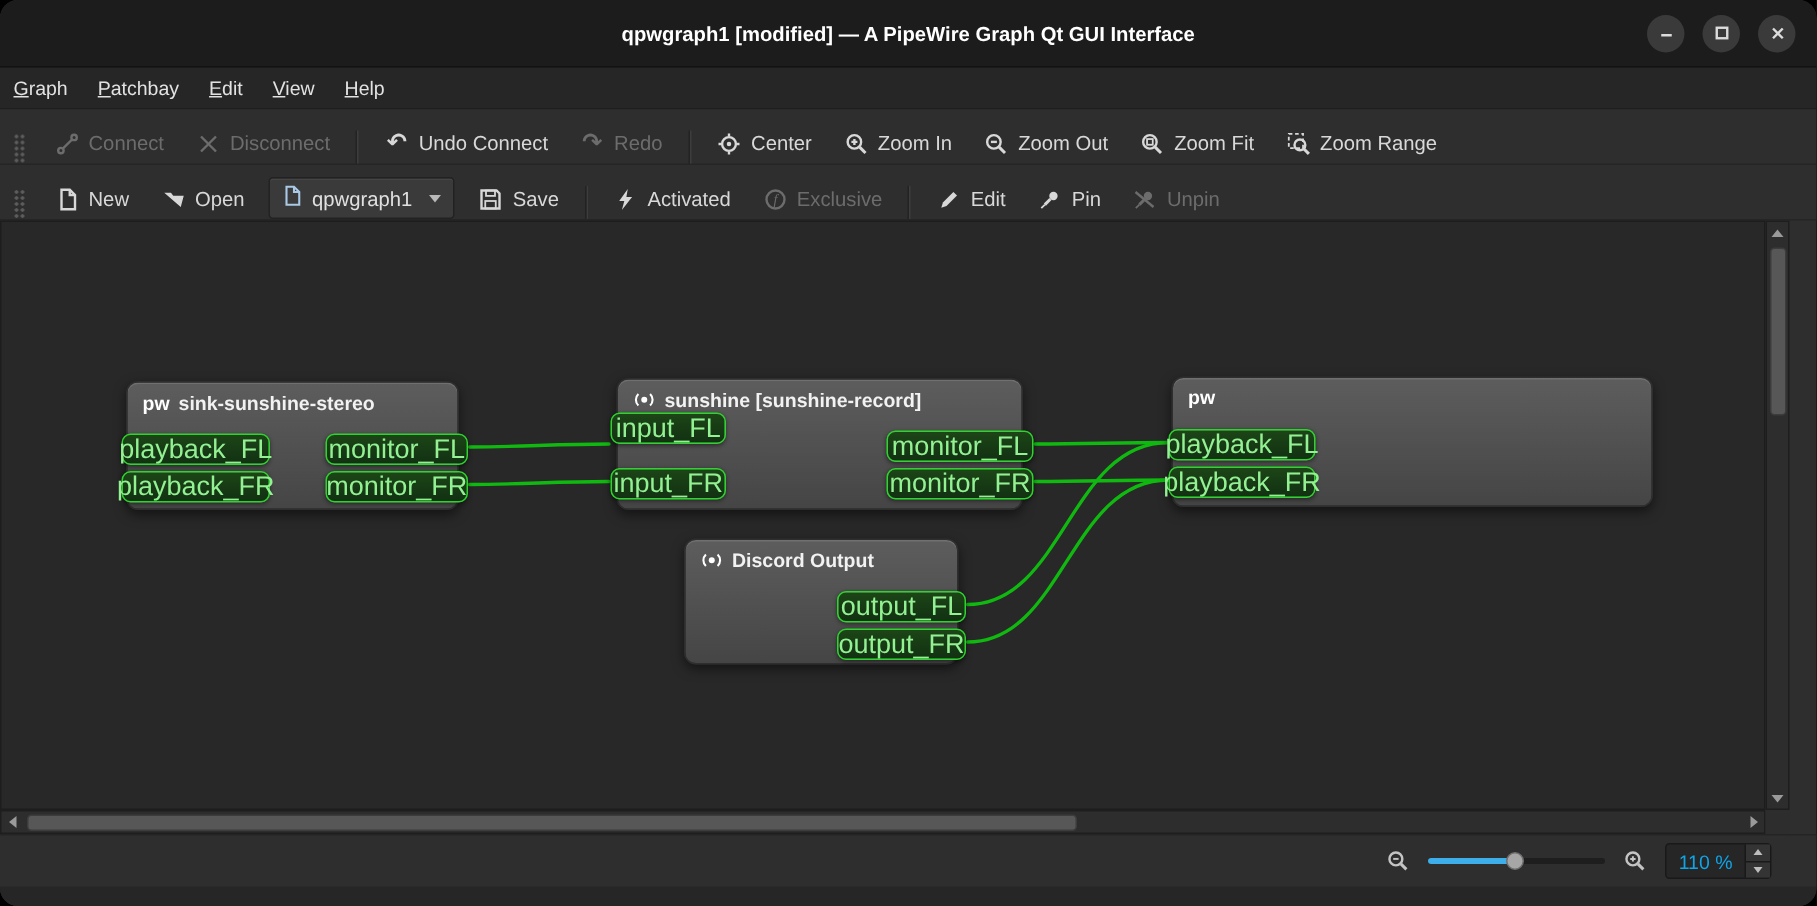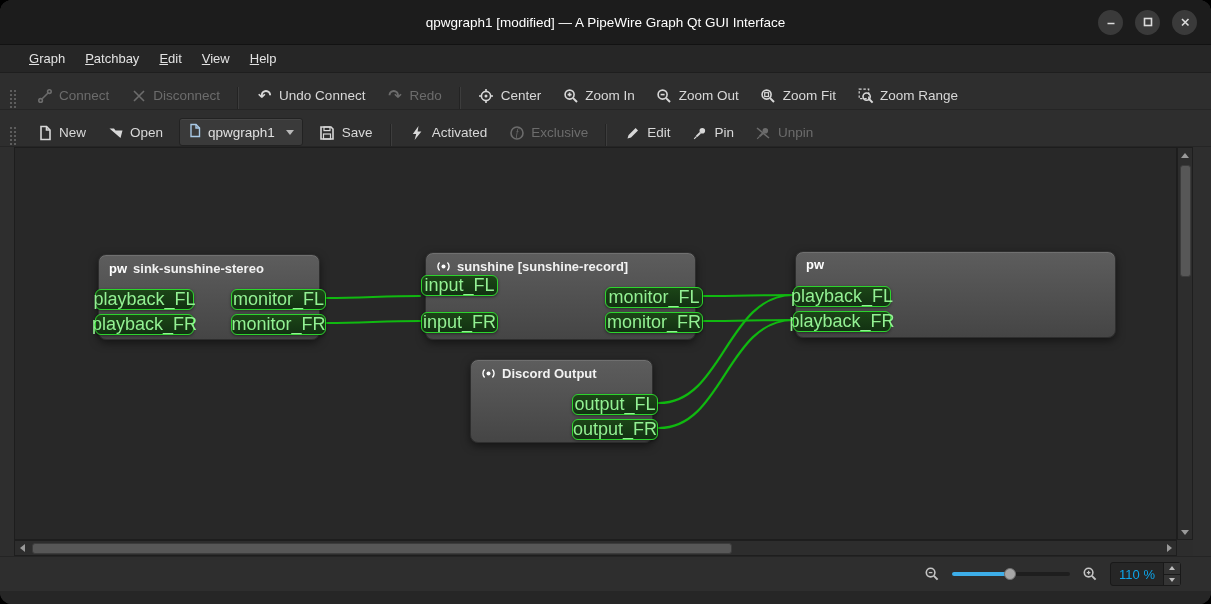--- a/index.html
+++ b/index.html
@@ -3,28 +3,28 @@
 <meta charset="utf-8">
 <style>
   * { box-sizing: border-box; }
   html,body { margin:0; padding:0; width:1211px; height:604px; background:#000; overflow:hidden;
     font-family:"Liberation Sans","DejaVu Sans",sans-serif; }
   .window { position:absolute; inset:0; background:#2e2e2e; border-radius:12px; overflow:hidden; }
 
   
   .titlebar { height:45px; background:#1c1c1c; border-bottom:1px solid #121212;
     display:flex; align-items:center; justify-content:center; position:relative; }
-  .title-text { color:#ffffff; font-size:13.5px; font-weight:normal; }
+  .title-text { color:#ffffff; font-size:13.5px; font-weight:bold; }
   .window-controls { position:absolute; right:14px; top:0; bottom:0; display:flex; align-items:center; gap:12px; }
   .wc-btn { width:25px; height:25px; border-radius:50%; background:#3a3a3a; color:#dcdcdc;
     display:flex; align-items:center; justify-content:center; }
 
   
   .menubar { height:28px; background:#262626; border-bottom:1px solid #1e1e1e;
-    display:flex; align-items:center; padding-left:20px; gap:2px; }
+    display:flex; align-items:center; padding-left:0; gap:2px; }
   .menu-item { display:block; padding:3px 9px; border-radius:3px; color:#e2e2e2; font-size:13px; }
   .menu-item::first-letter { text-decoration:underline; }
 
   
   .toolbar { height:37px; background:#2e2e2e; border-bottom:1px solid #252525;
     display:flex; align-items:flex-end; padding:0 6px; gap:3px; }
   .tb-handle { width:8px; height:20px; margin:0 7px 0 3px;
     background-image:radial-gradient(circle,#5d5d5d 1px,transparent 1.3px);
     background-size:4px 4px; }
   .tb-sep { width:2px; height:22px; margin:0 5px;
@@ -34,21 +34,21 @@
   .tb-btn.disabled { color:#6c6c6c; }
   .tb-btn .icon { width:17px; height:17px; display:flex; align-items:center; justify-content:center; }
   .glyph { font-size:16px; font-weight:bold; line-height:1; }
   .tb-combo { display:flex; align-items:center; gap:6px; padding:4px 8px; margin:0 4px;
     background:#3a3a3a; border:1px solid #222222; border-radius:3px; color:#e0e0e0; font-size:13.5px;
     box-shadow:inset 0 1px 0 rgba(255,255,255,.06); }
   .combo-arrow { width:0; height:0; border-left:4px solid transparent; border-right:4px solid transparent;
     border-top:5px solid #b9b9b9; margin-left:5px; }
 
   
-  .canvas-outer { position:relative; margin-left:14px; margin-right:18px; height:409px; }
+  .canvas-outer { position:relative; margin-right:18px; height:409px; }
   .canvas-view { position:absolute; left:0; top:0; right:16px; bottom:16px;
     background:#282828; border:1px solid #1d1d1d; overflow:hidden; }
   .links { position:absolute; left:0; top:0; z-index:1; }
   .links path { stroke:#10b910; stroke-width:2.2; fill:none; stroke-linecap:round; }
 
   .node { position:absolute; z-index:2; border-radius:8px;
     background:linear-gradient(180deg,#5d5d5d,#454545);
     border:1px solid #2e2e2e;
     box-shadow:0 3px 8px rgba(0,0,0,.5), inset 0 1px 0 rgba(255,255,255,.12); }
   .node-header { display:flex; align-items:center; gap:6px; padding:6px 10px 3px; }

